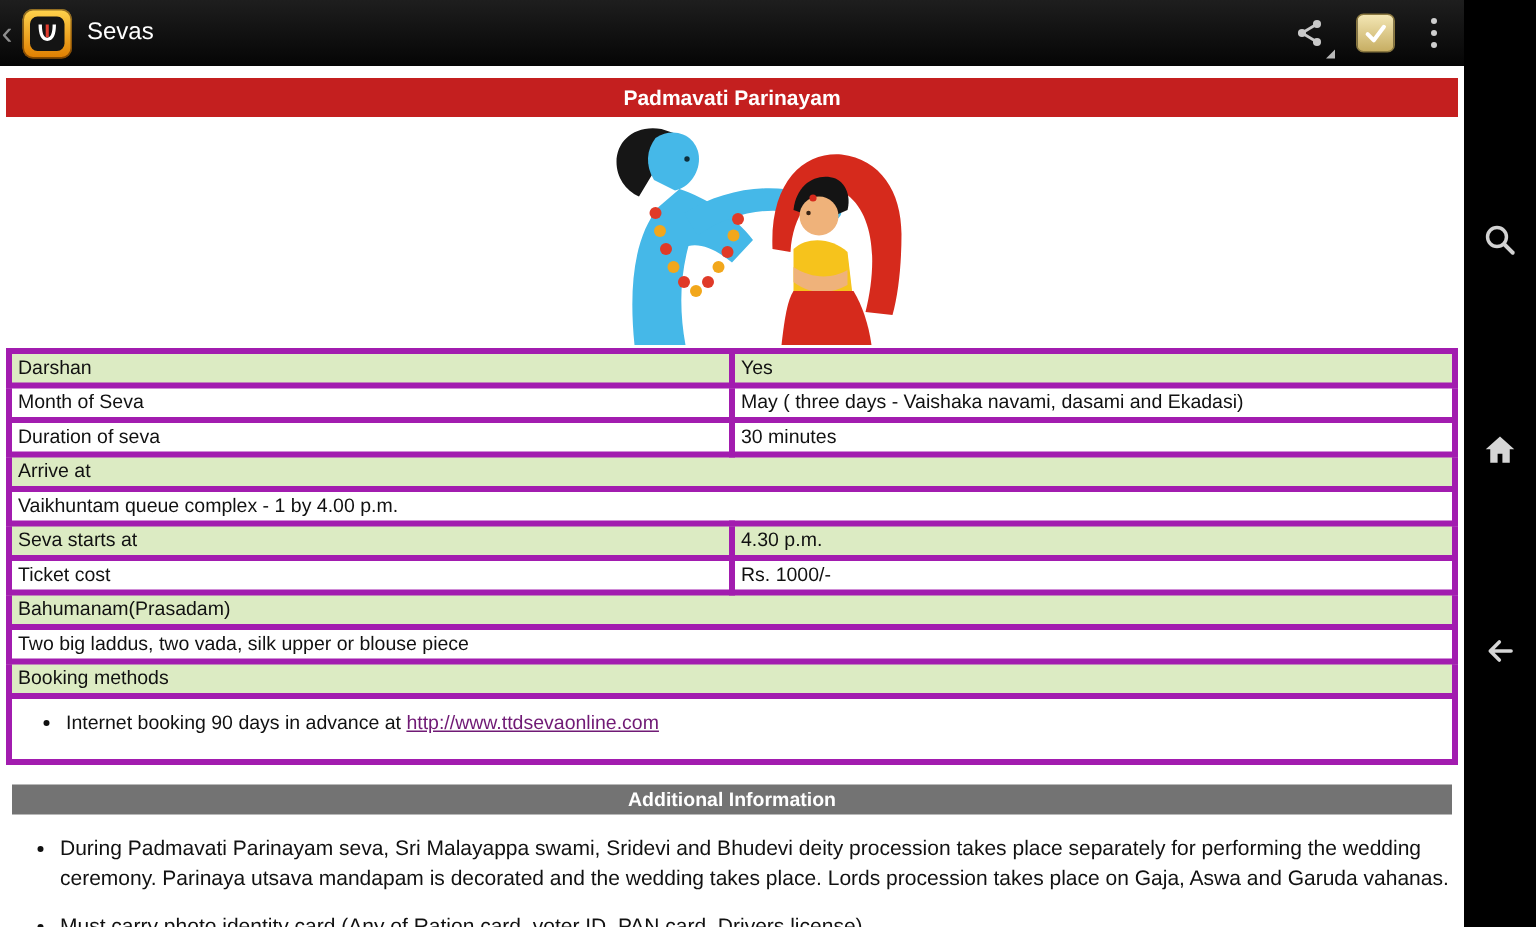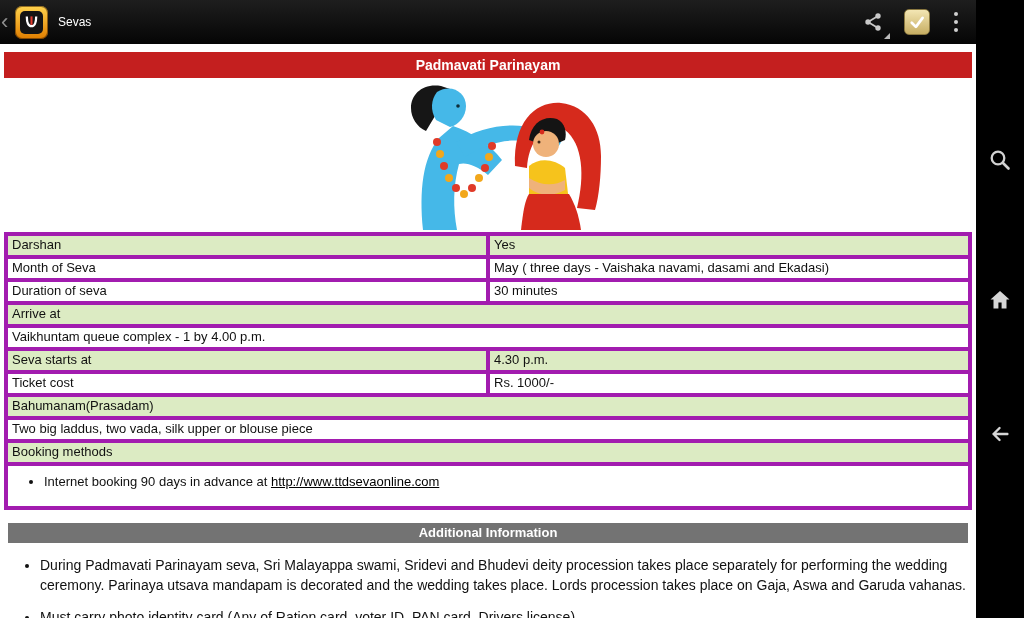--- a/index.html
+++ b/index.html
@@ -19,21 +19,21 @@
   .app-icon {
     width:33px; height:33px; margin-left:5px; border-radius:7px;
     background:linear-gradient(#ffd34d,#e07e00);
     display:flex; align-items:center; justify-content:center;
     box-shadow:inset 0 0 0 1px rgba(60,30,0,.55);
   }
   .app-icon-inner {
     width:23px; height:23px; border-radius:5px; background:#141414;
     display:flex; align-items:center; justify-content:center;
   }
-  .bar-title { color:#fff; font-size:12px; margin-left:10px; }
+  .bar-title { color:#fff; font-size:16px; margin-left:10px; }
   .bar-actions { margin-left:auto; margin-right:10px; display:flex; align-items:center; gap:16px; }
   .bar-btn { position:relative; width:30px; height:30px; display:flex; align-items:center; justify-content:center; }
   .corner-tri {
     position:absolute; right:-2px; bottom:-2px; width:0; height:0;
     border-left:6px solid transparent; border-bottom:6px solid #b9b9b9;
   }
   .check-btn {
     width:26px; height:26px; border-radius:5px;
     background:linear-gradient(#f3e6b4,#c7ae63);
     border:1px solid #8a7840;
@@ -57,21 +57,21 @@
   }
   .illustration { text-align:center; height:152px; margin-top:2px; }
 
   table.seva { border-collapse:collapse; width:968px; margin:0 4px; font-size:13px; }
   table.seva td { border:4px solid #a21caf; padding:1px 4px 2px; line-height:16px; }
   table.seva tr.shaded td { background:#dcebc3; }
   td.label { width:50%; }
   .booking-cell { vertical-align:top; }
   .booking-cell ul { margin:6px 0 14px; padding-left:32px; }
   .booking-cell li { line-height:17px; }
-  a.ext-link { color:#000000; text-decoration:underline; }
+  a.ext-link { color:#701a75; text-decoration:underline; }
 
   .info-banner {
     margin:13px 8px 0; background:#737373; color:#fff;
     font-weight:bold; font-size:13px; text-align:center; padding:2px 0 3px;
   }
   ul.info-bullets { margin:12px 8px 0; padding-left:32px; font-size:14px; line-height:1.45; }
   ul.info-bullets li { margin-bottom:11px; }
 </style>
 </head>
 <body>

